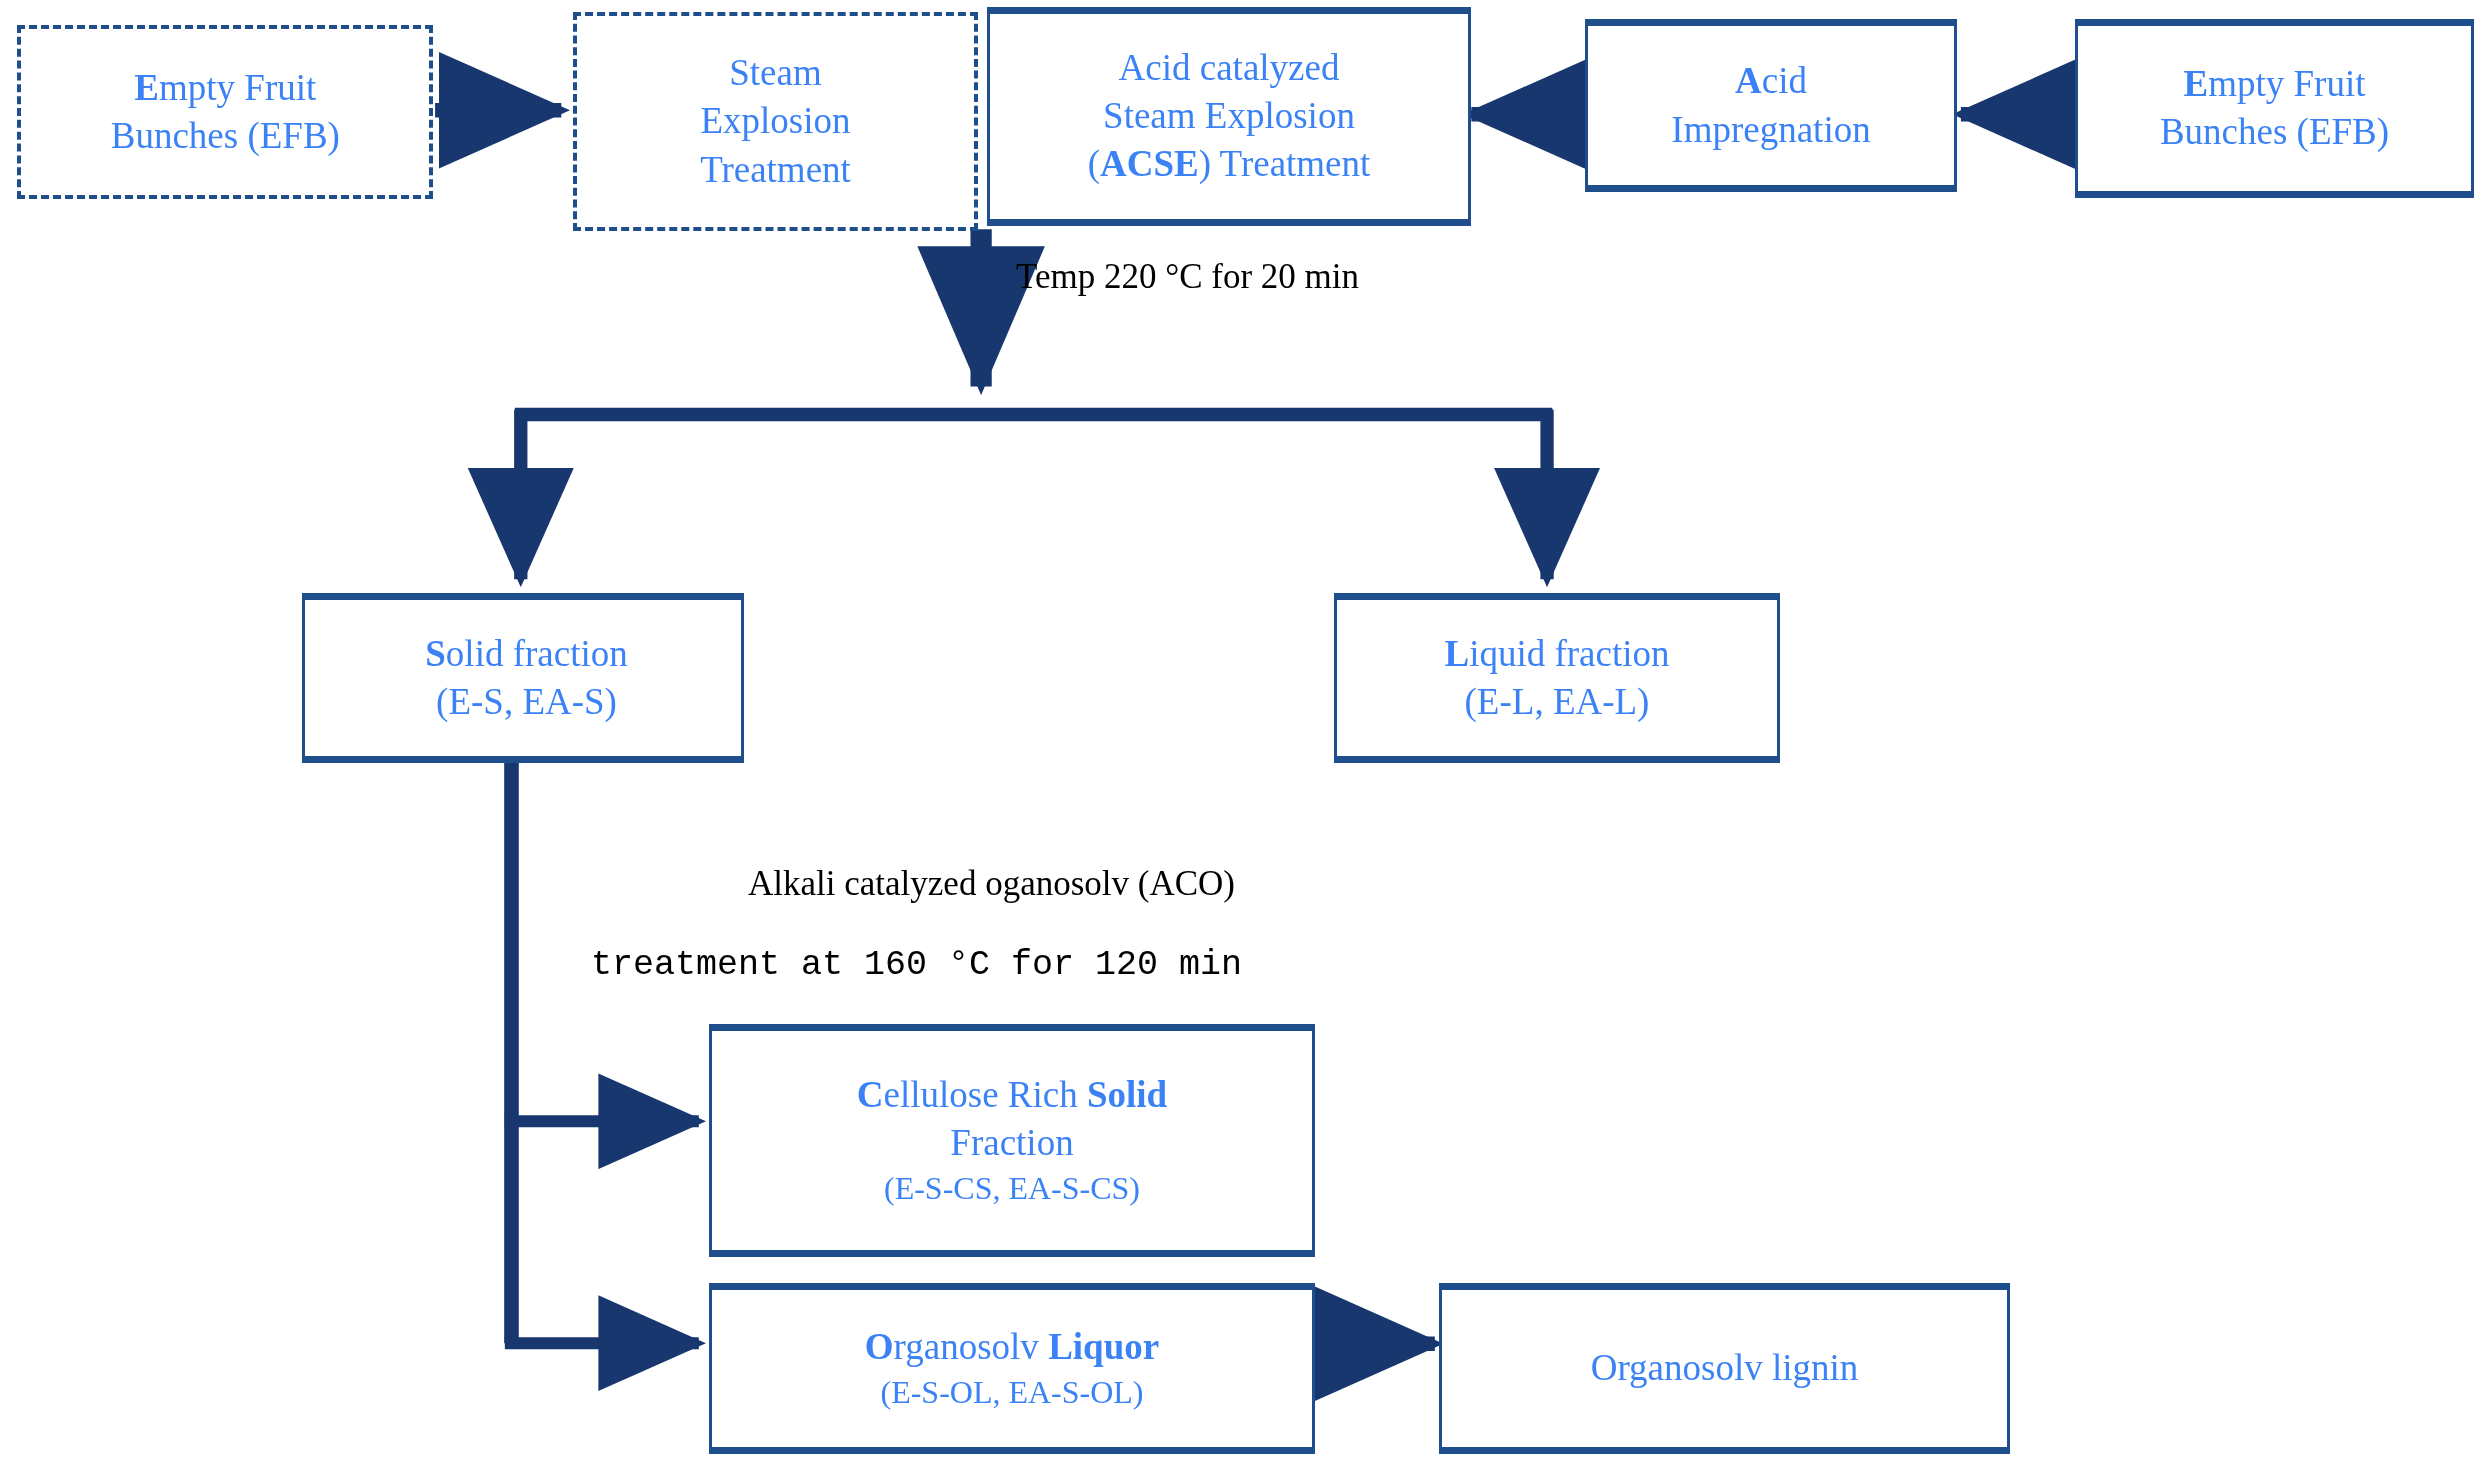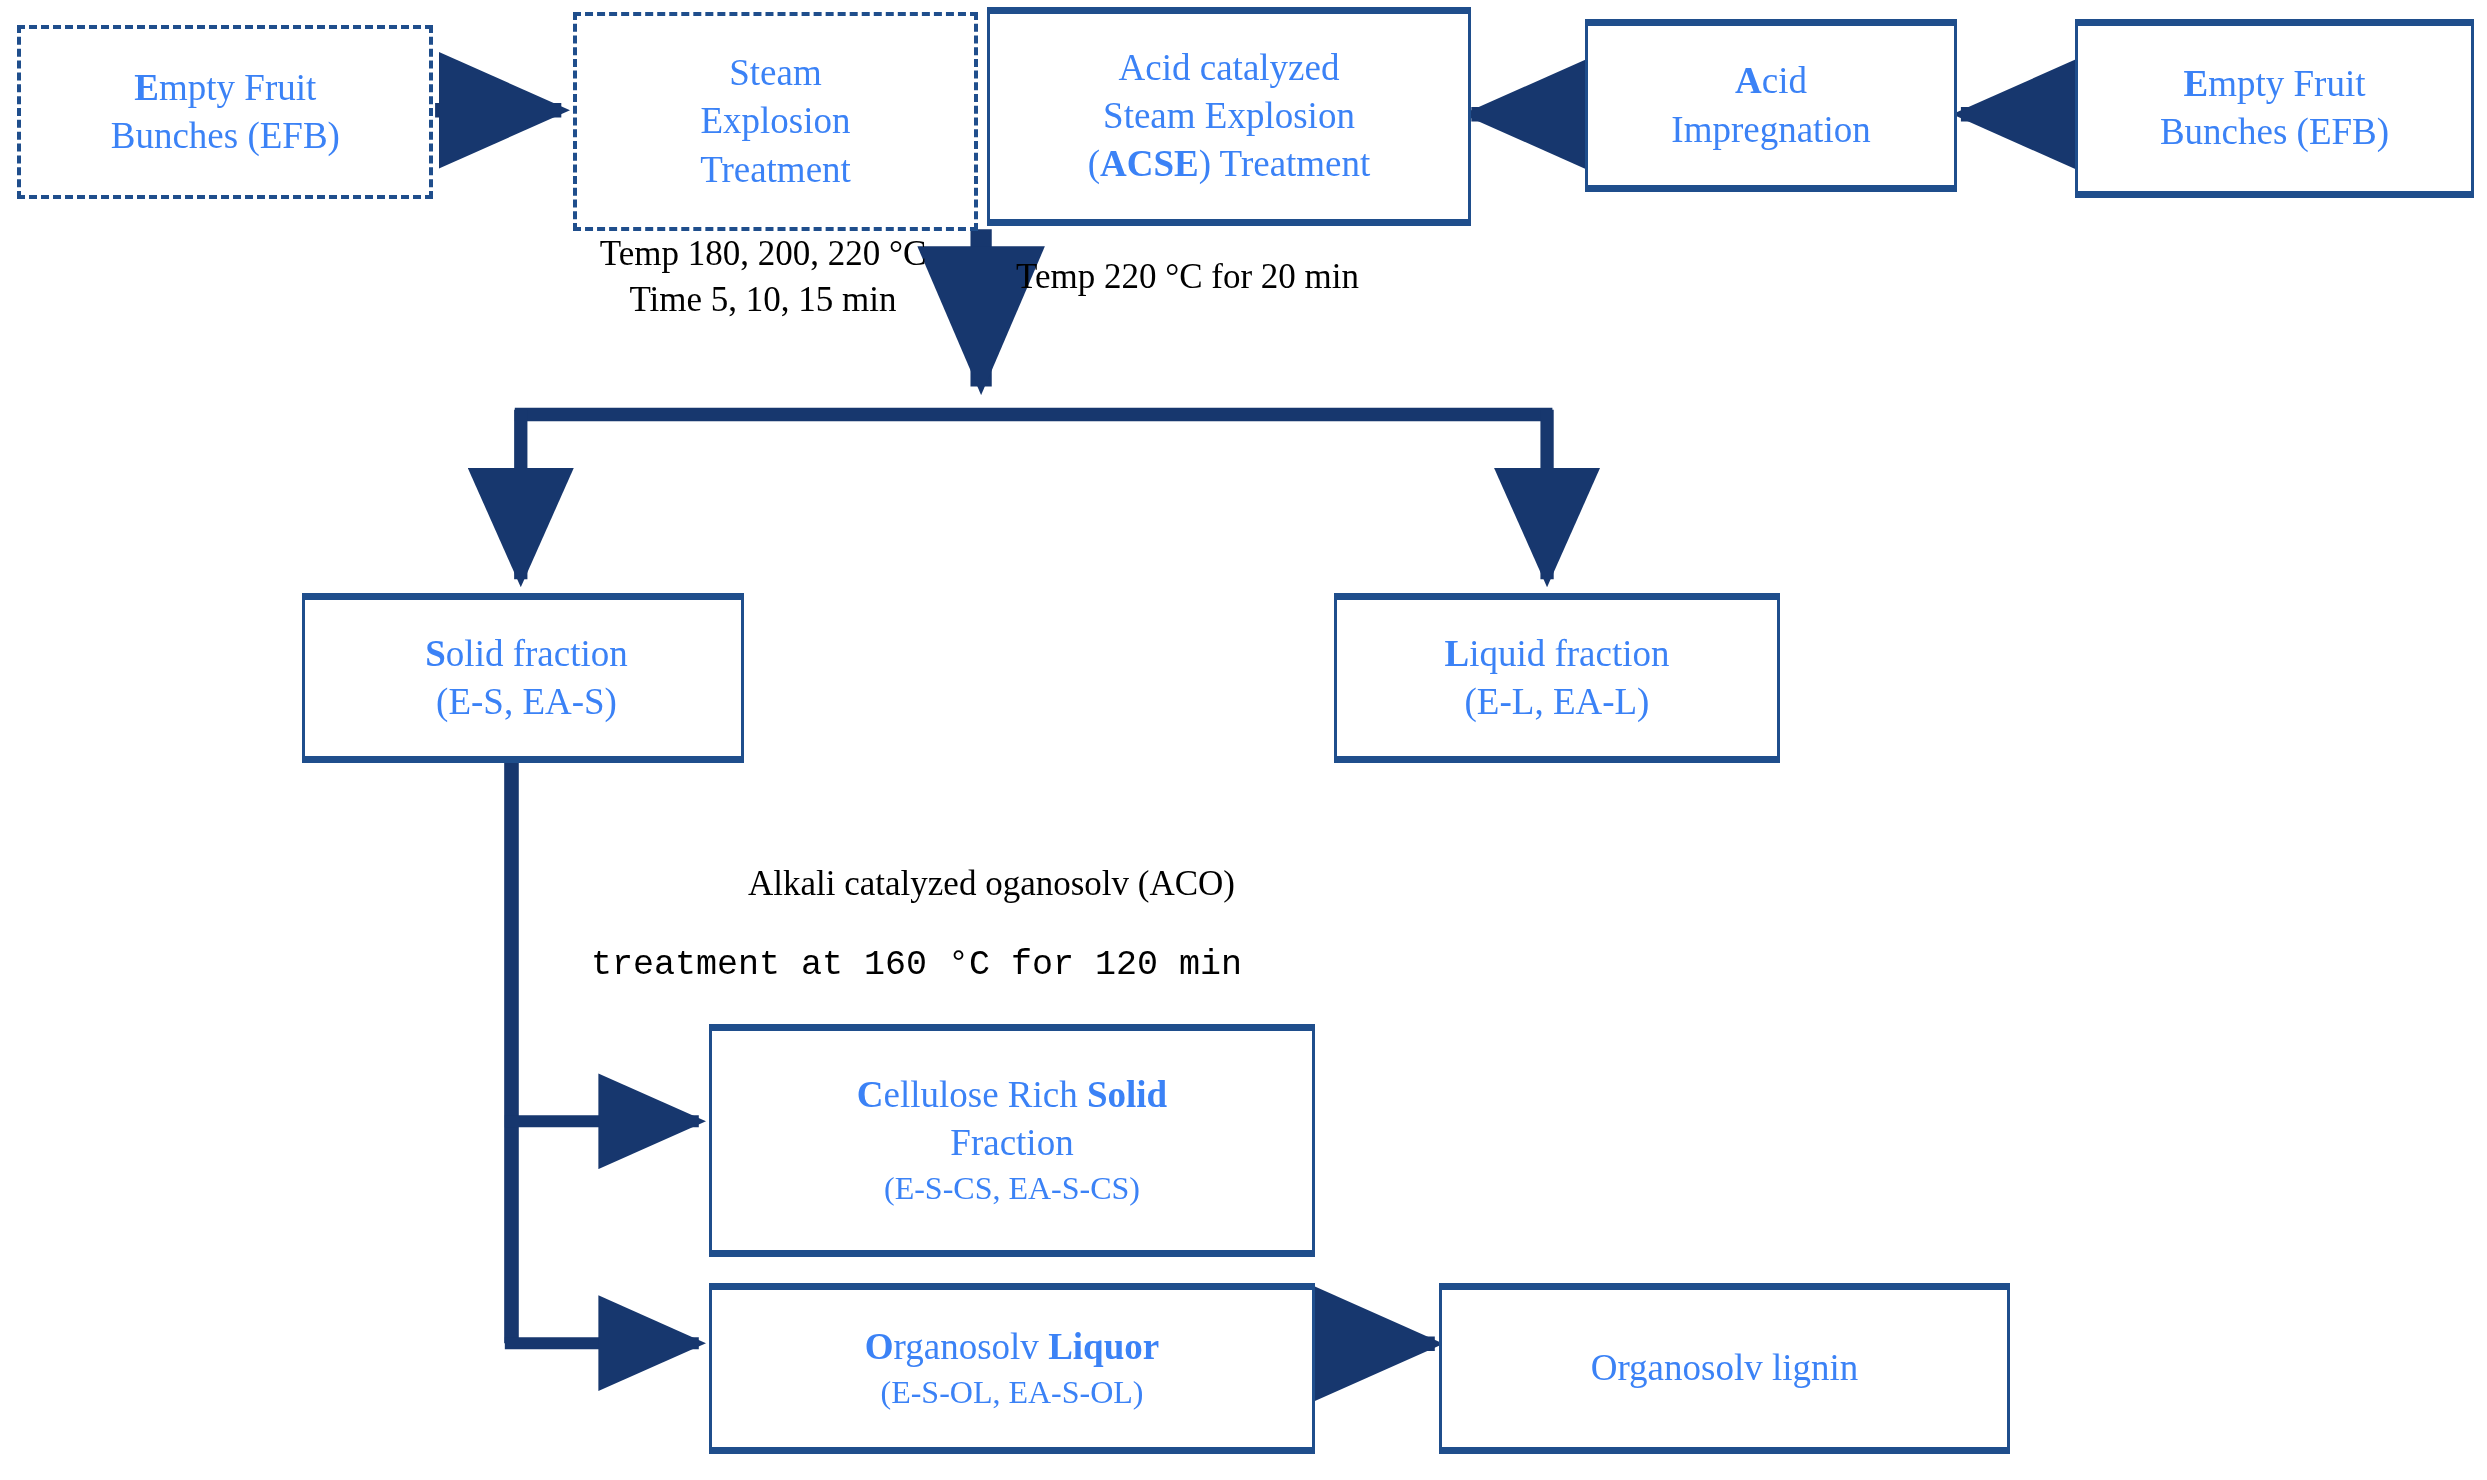--- a/index.html
+++ b/index.html
@@ -118,24 +118,20 @@
 
   <div class="node solid-box t56" style="left:1439px;top:1283px;width:571px;height:171px;">
     <span class="ln">Organosolv lignin</span>
   </div>
 
   <div class="node solid-box t56" style="left:709px;top:1283px;width:606px;height:171px;">
     <span class="ln"><b class="lead">O</b><span>rganosolv </span><b>Liquor</b></span>
     <span class="ln t48">(E-S-OL,  EA-S-OL)</span>
   </div>
 
-  <div class="annot t52" style="left:557px;top:231px;width:412px;">
-    <span class="ln">Temp 180, 200, 220 °C</span>
-    <span class="ln">Time   5, 10, 15 min</span>
-  </div>
 
   <div class="annot t52" style="left:1016px;top:254px;width:412px;text-align:left;">
     <span class="ln">Temp 220 °C for 20 min</span>
   </div>
 
   <div class="annot t52" style="left:571px;top:844px;width:664px;text-align:right;line-height:2.3;">
     <span class="ln">Alkali catalyzed oganosolv (ACO)</span>
     <span class="ln" style="padding-left:20px;font-family:Liberation Mono, monospace;">treatment at 160 °C for 120 min</span>
   </div>
 

